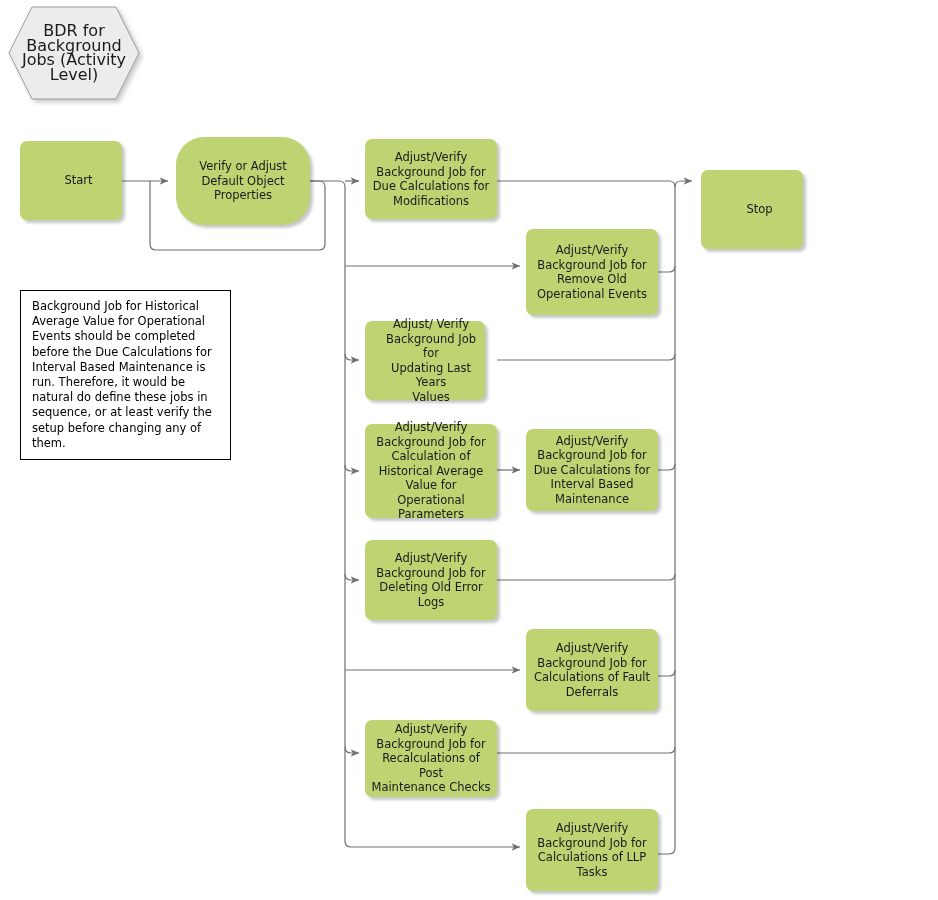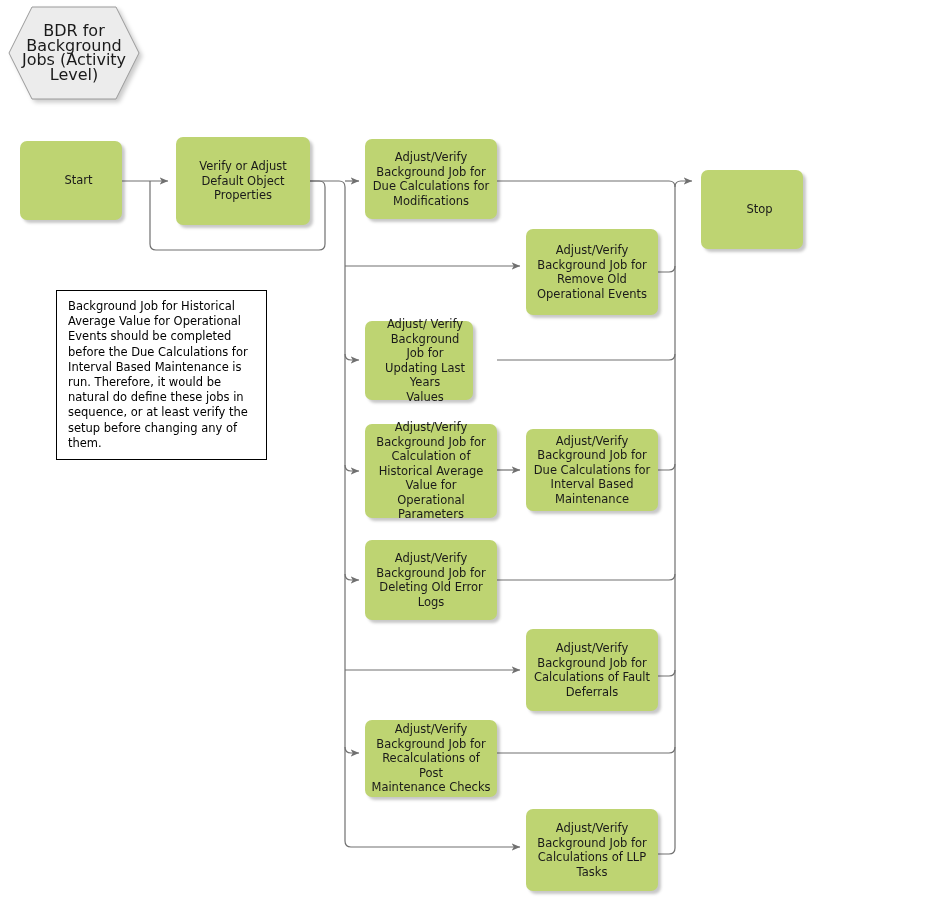--- a/index.html
+++ b/index.html
@@ -130,41 +130,41 @@
   <div class="hexwrap" style="left:8px; top:6px; width:132px; height:94px;">
     <svg width="132" height="94" viewBox="0 0 132 94">
       <polygon points="24,1 108,1 131,47 108,93 24,93 1,47" fill="#ececec" stroke="#9a9a9a" stroke-width="1"></polygon>
     </svg>
   </div>
   <div class="hexlabel" style="left:8px; top:6px; width:132px; height:94px;">BDR for
 Background
 Jobs (Activity
 Level)</div>
 
-  <div class="node note" style="left:20px; top:290px; width:211px; height:170px;margin-left:36px;">Background Job for Historical Average Value for Operational Events should be completed before the Due Calculations for Interval Based Maintenance is run. Therefore, it would be natural do define these jobs in sequence, or at least verify the setup before changing any of them.</div>
+  <div class="node note" style="left:20px; top:290px; width:211px; height:170px;">Background Job for Historical Average Value for Operational Events should be completed before the Due Calculations for Interval Based Maintenance is run. Therefore, it would be natural do define these jobs in sequence, or at least verify the setup before changing any of them.</div>
 
   <div class="node terminal" style="left:20px; top:141px; width:102px; height:79px;">Start</div>
 
   <div class="node terminal" style="left:701px; top:141px; width:102px; height:79px;margin-top:29px;">Stop</div>
 
-  <div class="node activity" style="left:176px; top:137px; width:134px; height:88px;">Verify or Adjust
+  <div class="node activity" style="left:176px; top:137px; width:134px; height:88px;border-radius:28px;">Verify or Adjust
 Default Object
 Properties</div>
 
   <div class="node activity" style="left:365px; top:139px; width:132px; height:80px;">Adjust/Verify
 Background Job for
 Due Calculations for
 Modifications</div>
 
   <div class="node activity" style="left:526px; top:229px; width:132px; height:86px;">Adjust/Verify
 Background Job for
 Remove Old
 Operational Events</div>
 
-  <div class="node activity" style="left:365px; top:321px; width:108px; height:79px;padding-left:18px;">Adjust/ Verify
+  <div class="node activity" style="left:365px; top:321px; width:120px; height:79px;padding-left:18px;">Adjust/ Verify
 Background Job for
 Updating Last Years
 Values</div>
 
   <div class="node activity" style="left:365px; top:424px; width:132px; height:94px;">Adjust/Verify
 Background Job for
 Calculation of
 Historical Average
 Value for Operational
 Parameters</div>

